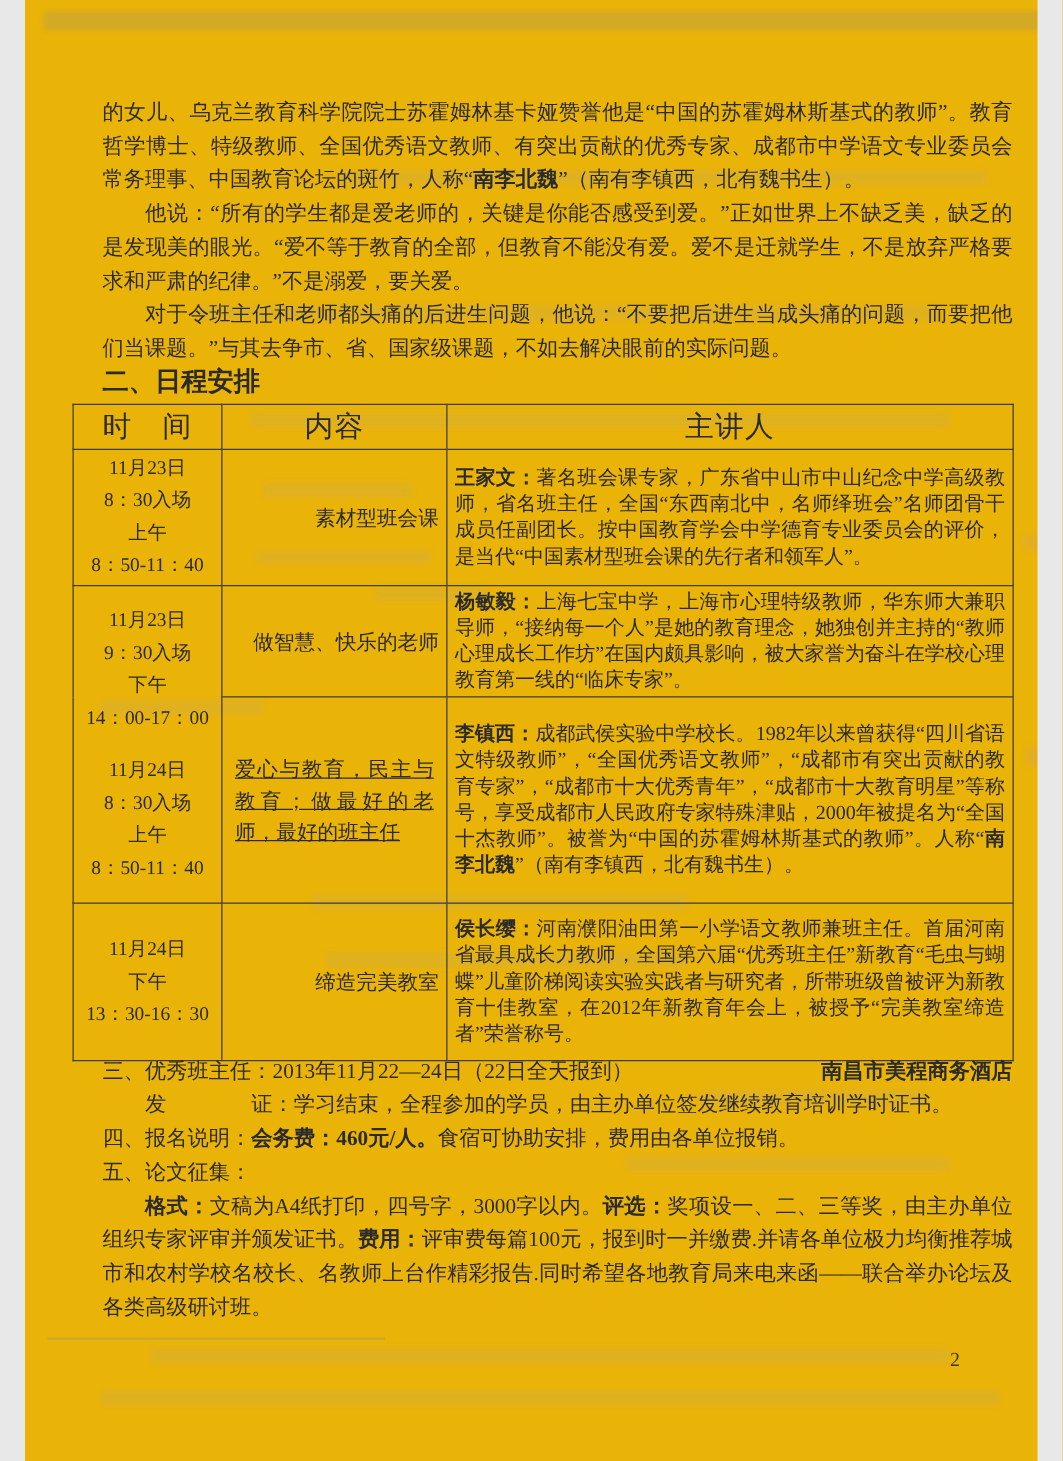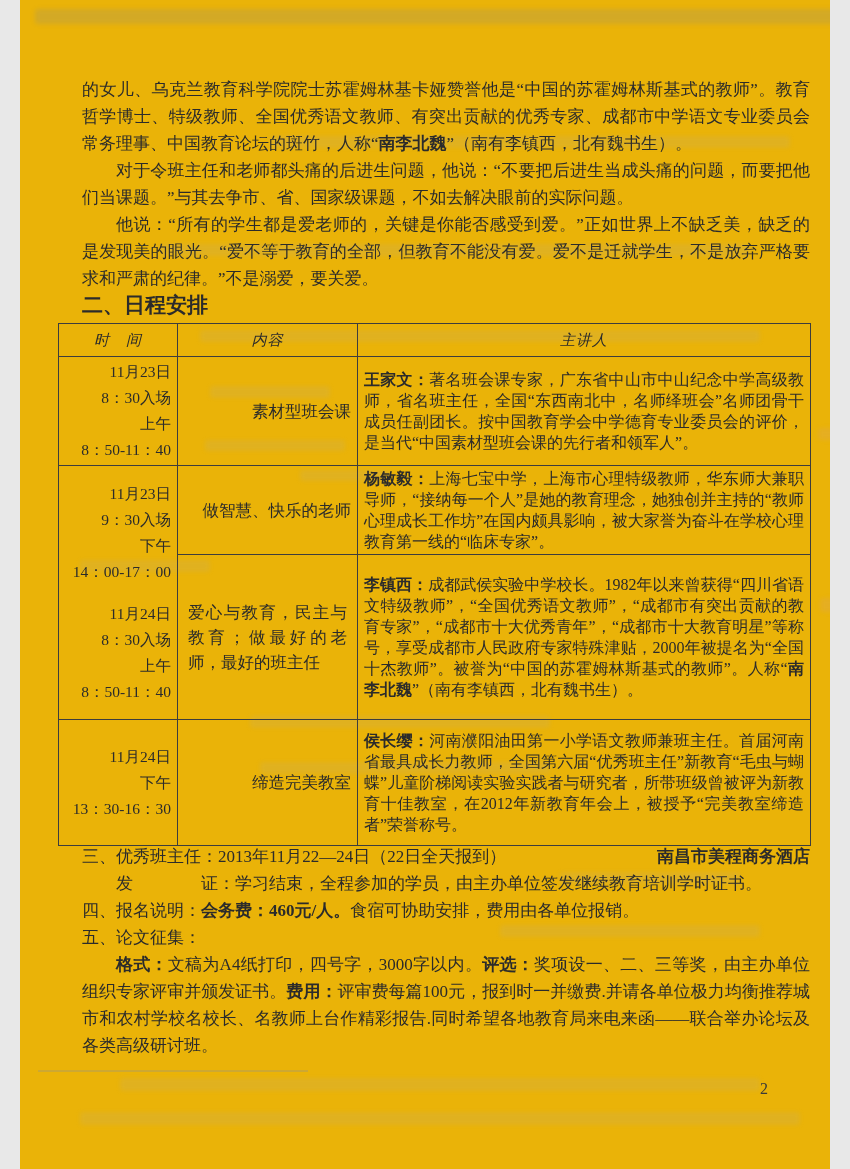--- a/index.html
+++ b/index.html
@@ -32,27 +32,27 @@
   }
   table.schedule td,table.schedule th{
     border:1.5px solid #3d3d3d;
     padding:2px 6px;
     vertical-align:middle;
     font-weight:normal;
   }
   col.c-time{width:119px;}
   col.c-topic{width:180px;}
   col.c-speaker{width:453px;}
-  tr.head th{height:28px;font-size:15px;letter-spacing:1px;font-style:italic;}
+  tr.head th{height:28px;font-size:23px;letter-spacing:1px;}
   .r1{height:100px;} .r2{height:86px;} .r3{height:165px;} .r4{height:126px;}
-  td.time-cell{text-align:right;font-size:15.5px;line-height:26px;padding:2px 2px;}
+  td.time-cell{text-align:center;font-size:15.5px;line-height:26px;padding:2px 2px;}
   .time-block div{white-space:nowrap;}
   .time-block.gap{margin-top:16px;}
   td.topic-cell{font-size:16.5px;text-align:right;line-height:25px;}
-  td.topic-cell.long{text-align:justify;padding:20px 10px;}
+  td.topic-cell.long{text-align:justify;padding:20px 10px;text-decoration:underline;}
   td.speaker-cell{font-size:16px;line-height:21px;text-align:justify;padding:4px 10px;}
 
   .sections{position:absolute;left:62px;top:843px;width:728px;font-size:17px;line-height:27px;}
   .sec-line{margin:0;}
   .sec-line.indent2{padding-left:2em;}
   .flexline{display:flex;}
   .flexline .venue{margin-left:auto;font-weight:bold;}
   .papers-para{margin:0;text-align:justify;text-indent:2em;}
 
   .page-number{
@@ -78,22 +78,22 @@
   <div class="artifact" style="left:230px;top:716px;width:300px;height:12px;"></div>
   <div class="artifact" style="left:240px;top:762px;width:290px;height:12px;"></div>
   <div class="artifact" style="left:540px;top:872px;width:180px;height:12px;"></div>
   <div class="artifact" style="left:480px;top:925px;width:260px;height:12px;"></div>
   <div class="artifact" style="left:100px;top:1078px;width:640px;height:13px;"></div>
   <div class="artifact" style="left:60px;top:1112px;width:720px;height:13px;"></div>
   <div class="scanline" style="left:18px;top:1070px;width:270px;"></div>
 
   <div class="content">
     <p class="para"><span>的女儿、乌克兰教育科学院院士苏霍姆林基卡娅赞誉他是“中国的苏霍姆林斯基式的教师”。教育哲学博士、特级教师、全国优秀语文教师、有突出贡献的优秀专家、成都市中学语文专业委员会常务理事、中国教育论坛的斑竹，人称“</span><span class="b">南李北魏</span><span>”（南有李镇西，北有魏书生）。</span></p>
+    <p class="para indent">他说：“所有的学生都是爱老师的，关键是你能否感受到爱。”正如世界上不缺乏美，缺乏的是发现美的眼光。“爱不等于教育的全部，但教育不能没有爱。爱不是迁就学生，不是放弃严格要求和严肃的纪律。”不是溺爱，要关爱。</p>
     <p class="para indent">对于令班主任和老师都头痛的后进生问题，他说：“不要把后进生当成头痛的问题，而要把他们当课题。”与其去争市、省、国家级课题，不如去解决眼前的实际问题。</p>
-    <p class="para indent">他说：“所有的学生都是爱老师的，关键是你能否感受到爱。”正如世界上不缺乏美，缺乏的是发现美的眼光。“爱不等于教育的全部，但教育不能没有爱。爱不是迁就学生，不是放弃严格要求和严肃的纪律。”不是溺爱，要关爱。</p>
     <p class="heading">二、日程安排</p>
   </div>
 
   <table class="schedule">
     <colgroup>
         <col class="c-time">
         <col class="c-topic">
         <col class="c-speaker">
       </colgroup>
     <tbody>

